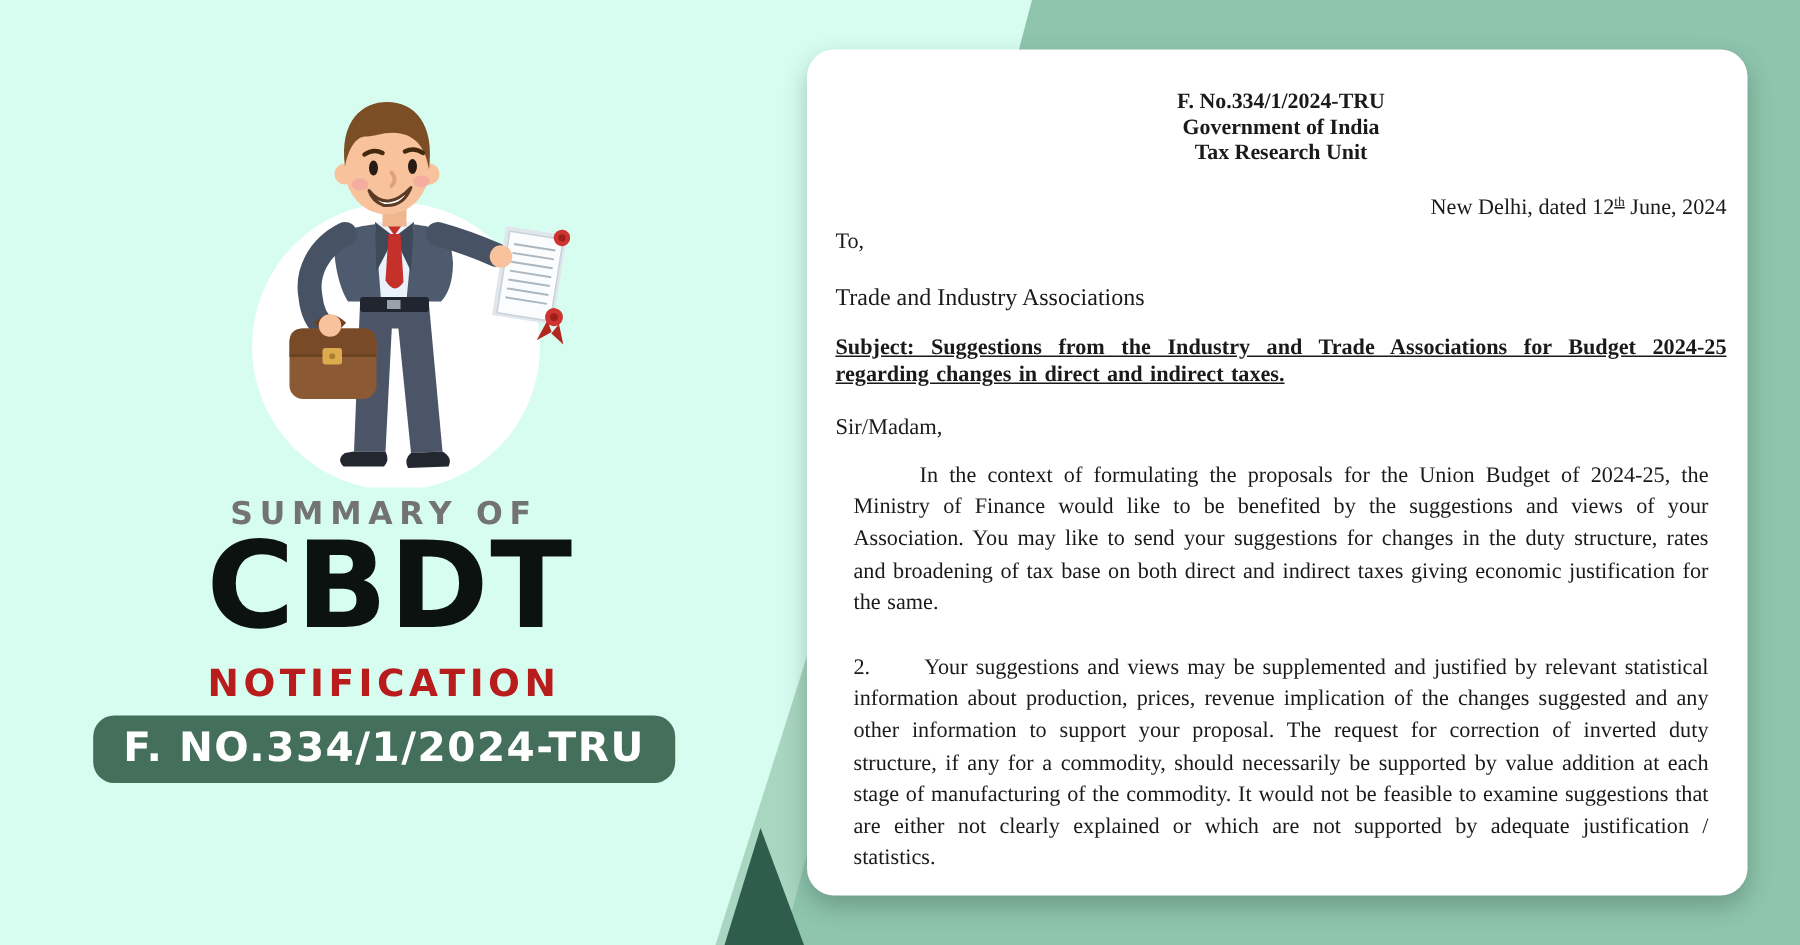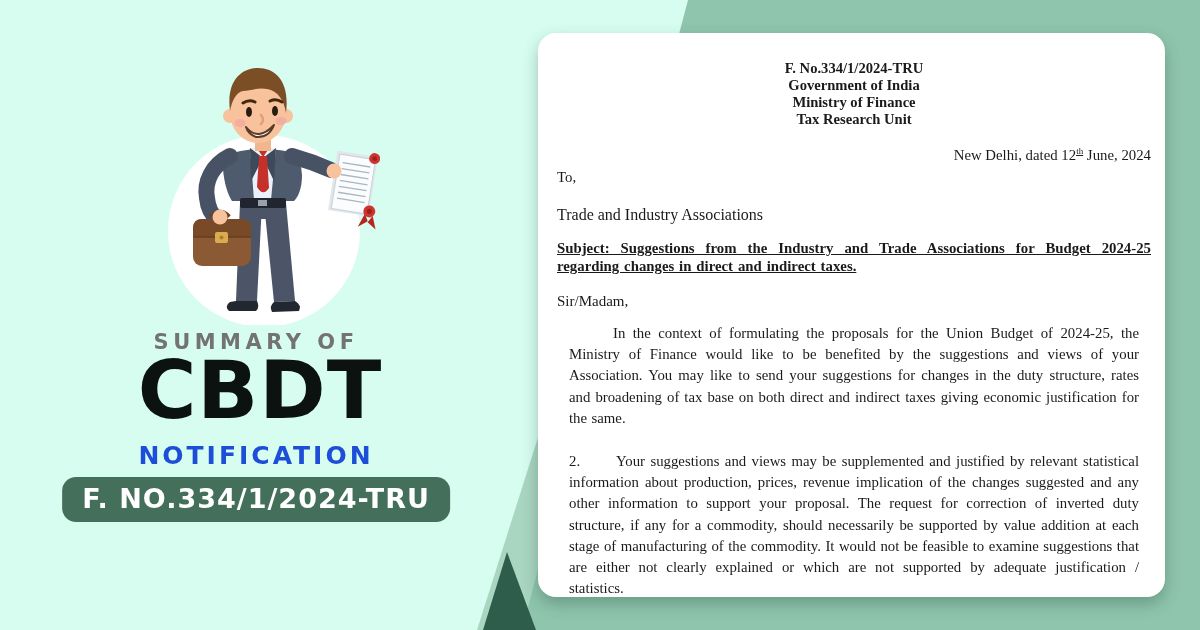--- a/index.html
+++ b/index.html
@@ -9,21 +9,21 @@
   .man{position:absolute;left:150px;top:55px;width:230px;height:270px;}
 
   .kicker{position:absolute;left:0;top:330px;width:512px;text-align:center;
           font-family:"DejaVu Sans",sans-serif;font-size:21px;font-weight:600;
           letter-spacing:4.5px;color:#737373;}
   .title{position:absolute;left:4px;top:348px;width:512px;text-align:center;
          font-family:"DejaVu Sans",sans-serif;font-size:80px;line-height:86px;
          font-weight:900;letter-spacing:1px;color:#0c120f;}
   .subtitle{position:absolute;left:0;top:441px;width:512px;text-align:center;
          font-family:"DejaVu Sans",sans-serif;font-size:25px;font-weight:800;
-         letter-spacing:3px;color:#1d4ed8;}
+         letter-spacing:3px;color:#b91c1c;}
   .badge{position:absolute;left:256px;top:477px;transform:translateX(-50%);
          background:#436f5b;color:#ffffff;font-family:"DejaVu Sans",sans-serif;
          font-size:27px;font-weight:700;letter-spacing:1px;
          padding:6px 20px 8px;border-radius:14px;white-space:nowrap;}
 
   .card{position:absolute;left:538px;top:33px;width:627px;height:564px;background:#ffffff;
         border-radius:18px;box-shadow:0 7px 16px rgba(25,60,48,.30);
         padding:14px 14px 0 19px;box-sizing:border-box;color:#1a1a1a;
         font-family:"Liberation Serif","DejaVu Serif",serif;}
   .lh{text-align:center;font-weight:bold;font-size:14.6px;line-height:17px;margin-top:13px;}
@@ -117,21 +117,20 @@
 
   <div class="kicker">SUMMARY OF</div>
   <div class="title">CBDT</div>
   <div class="subtitle">NOTIFICATION</div>
   <div class="badge">F. NO.334/1/2024-TRU</div>
 
   <div class="card">
     <div class="lh">
       <div>F. No.334/1/2024-TRU</div>
       <div>Government of India</div>
-      <div>Ministry of Finance</div>
       <div>Tax Research Unit</div>
     </div>
     <div class="addr">
       <div><span>New Delhi, dated 12</span><sup>th</sup><span> June, 2024</span></div>
     </div>
     <div class="to">To,</div>
     <div class="recipient">Trade and Industry Associations</div>
     <div class="subject">Subject: Suggestions from the Industry and Trade Associations for Budget 2024-25 regarding changes in direct and indirect taxes.</div>
     <div class="greeting">Sir/Madam,</div>
     <p class="para p1">In the context of formulating the proposals for the Union Budget of 2024-25, the Ministry of Finance would like to be benefited by the suggestions and views of your Association.  You may like to send your suggestions for changes in the duty structure, rates and broadening of tax base on both direct and indirect taxes giving economic justification for the same.</p>

